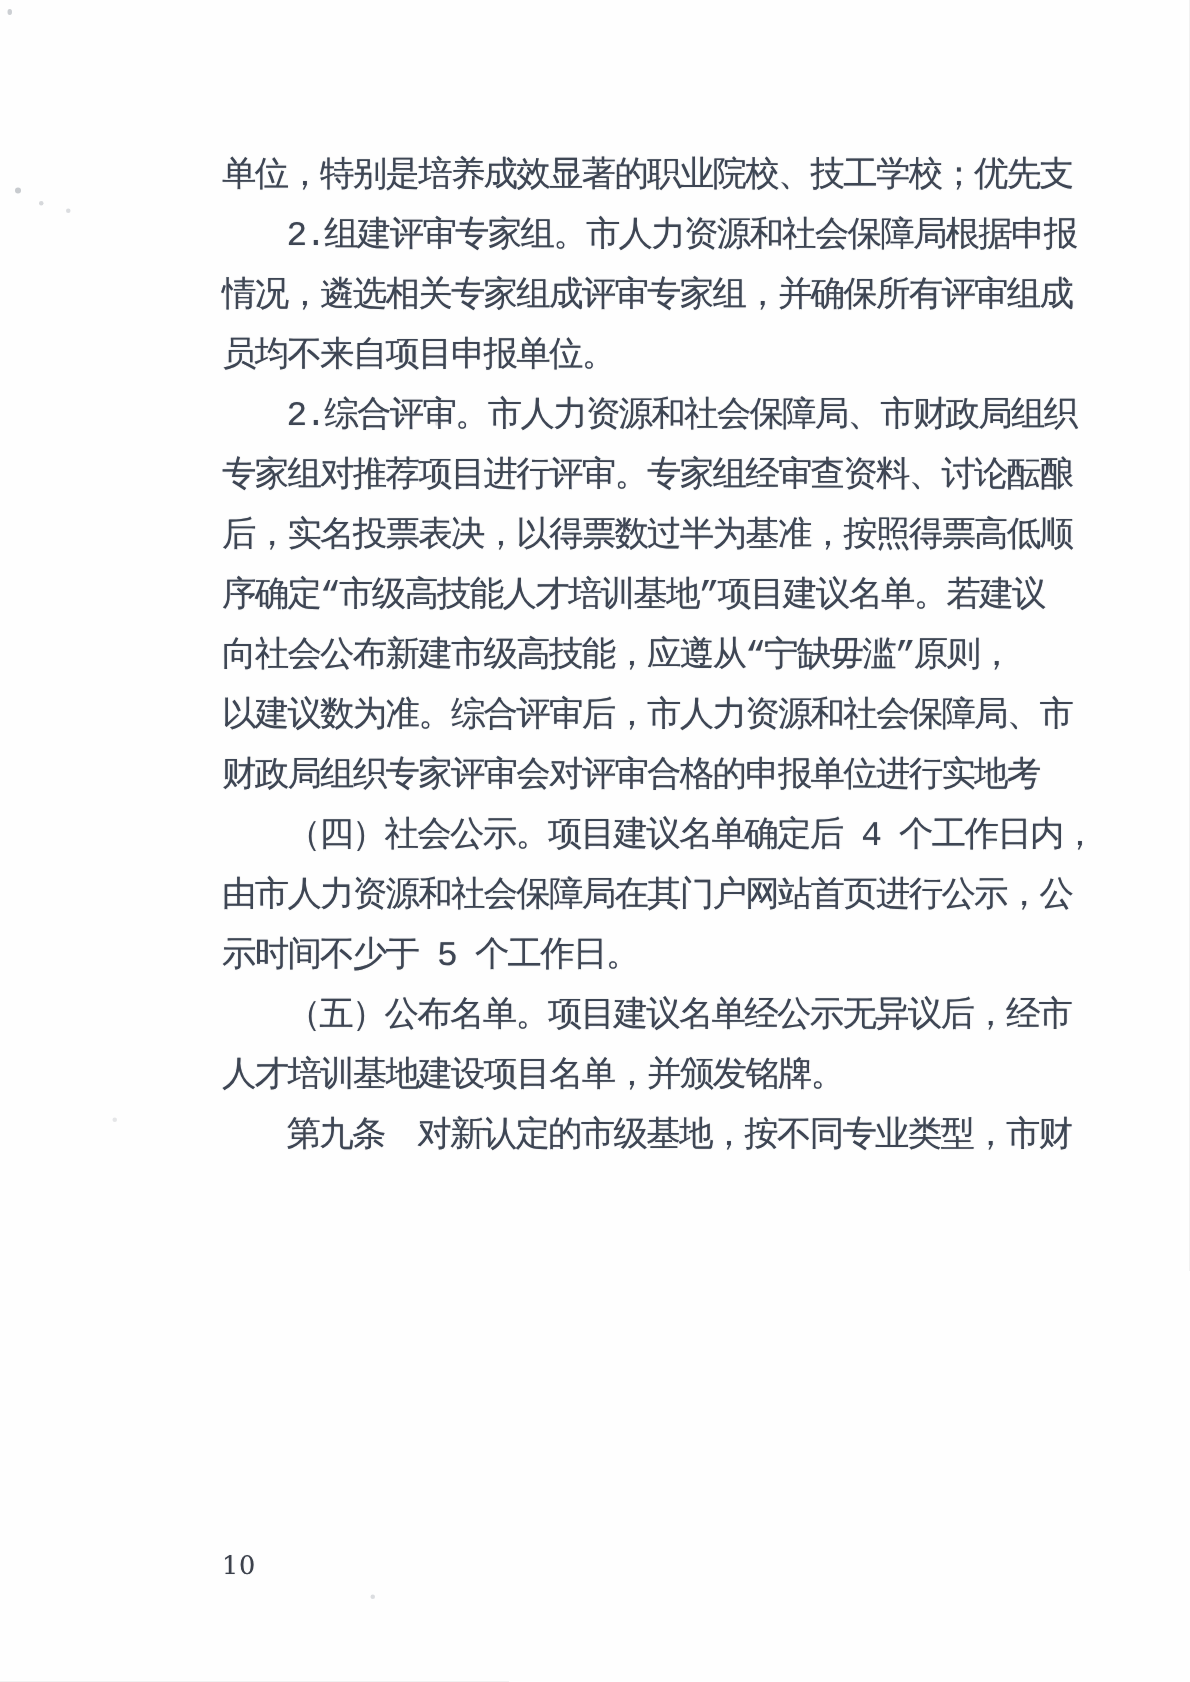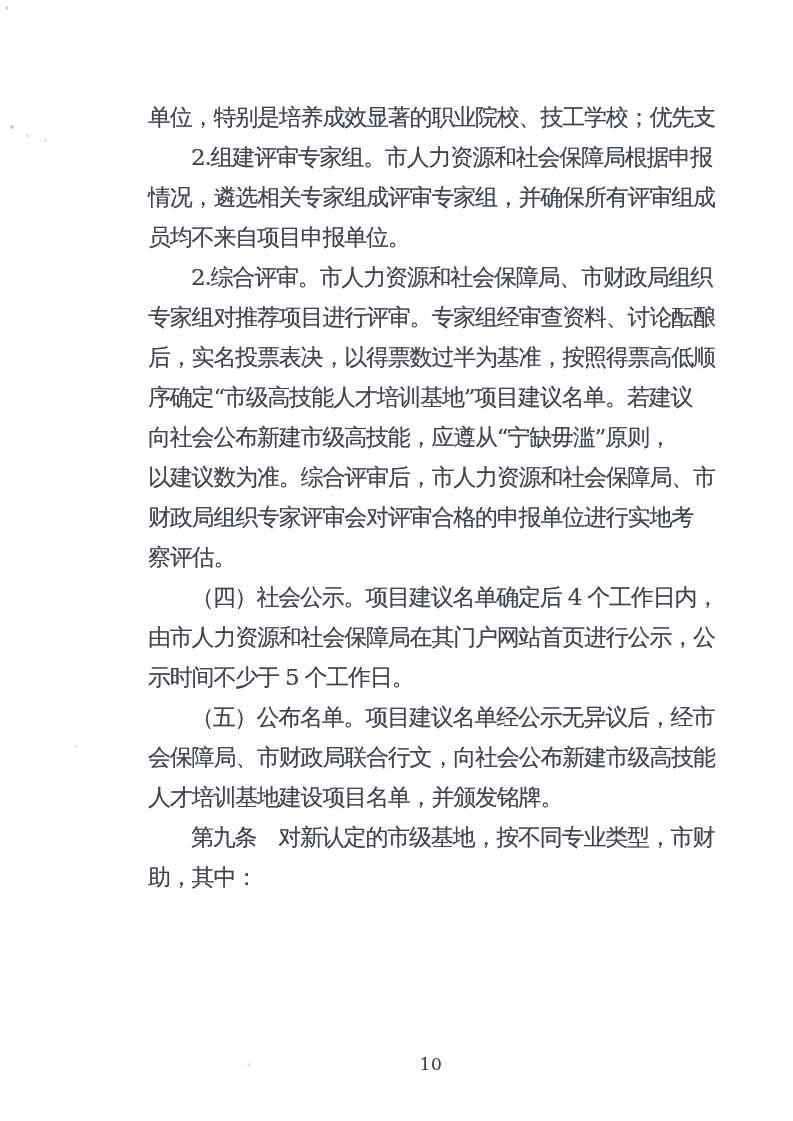--- a/index.html
+++ b/index.html
@@ -22,35 +22,35 @@
     width: 572px;
     color: #3e4654;
     font-size: 23px;
     letter-spacing: -1.2px;
     text-shadow: 0 0 0.6px rgba(62, 70, 84, 0.55);
   }
   .line {
     height: 40px;
     line-height: 40px;
     white-space: nowrap;
+    font-family: Liberation Mono, monospace;
   }
   .line.indent {
     padding-left: 43px;
   }
   .page-number {
     position: absolute;
     left: 148px;
     top: 1034px;
     width: 566px;
-    text-align: center;
+    text-align: left;
     font-size: 17px;
     letter-spacing: 0.5px;
     color: #3c414c;
     text-shadow: 0 0 0.5px rgba(60, 65, 76, 0.5);
-    margin-top: 20px;
   }
   .speckle {
     position: absolute;
     background: #9aa0a8;
     border-radius: 50%;
     opacity: 0.55;
   }
   .speckle.s1 { left: 10px;  top: 125px; width: 4px; height: 4px; }
   .speckle.s2 { left: 26px;  top: 134px; width: 3px; height: 3px; opacity: 0.4; }
   .speckle.s3 { left: 44px;  top: 139px; width: 3px; height: 3px; opacity: 0.35; }
@@ -77,26 +77,23 @@
       <div class="line indent">2.组建评审专家组。市人力资源和社会保障局根据申报</div>
       <div class="line">情况，遴选相关专家组成评审专家组，并确保所有评审组成</div>
       <div class="line">员均不来自项目申报单位。</div>
       <div class="line indent">2.综合评审。市人力资源和社会保障局、市财政局组织</div>
       <div class="line">专家组对推荐项目进行评审。专家组经审查资料、讨论酝酿</div>
       <div class="line">后，实名投票表决，以得票数过半为基准，按照得票高低顺</div>
       <div class="line">序确定“市级高技能人才培训基地”项目建议名单。若建议</div>
       <div class="line">向社会公布新建市级高技能，应遵从“宁缺毋滥”原则，</div>
       <div class="line">以建议数为准。综合评审后，市人力资源和社会保障局、市</div>
       <div class="line">财政局组织专家评审会对评审合格的申报单位进行实地考</div>
-      <div class="line">察评估。</div>
       <div class="line indent">（四）社会公示。项目建议名单确定后 4 个工作日内，</div>
       <div class="line">由市人力资源和社会保障局在其门户网站首页进行公示，公</div>
       <div class="line">示时间不少于 5 个工作日。</div>
       <div class="line indent">（五）公布名单。项目建议名单经公示无异议后，经市</div>
-      <div class="line">会保障局、市财政局联合行文，向社会公布新建市级高技能</div>
       <div class="line">人才培训基地建设项目名单，并颁发铭牌。</div>
       <div class="line indent">第九条　对新认定的市级基地，按不同专业类型，市财</div>
-      <div class="line">助，其中：</div>
     </div>
 
   <div class="page-number">10</div>
 
 </div>
 
 </body></html>

